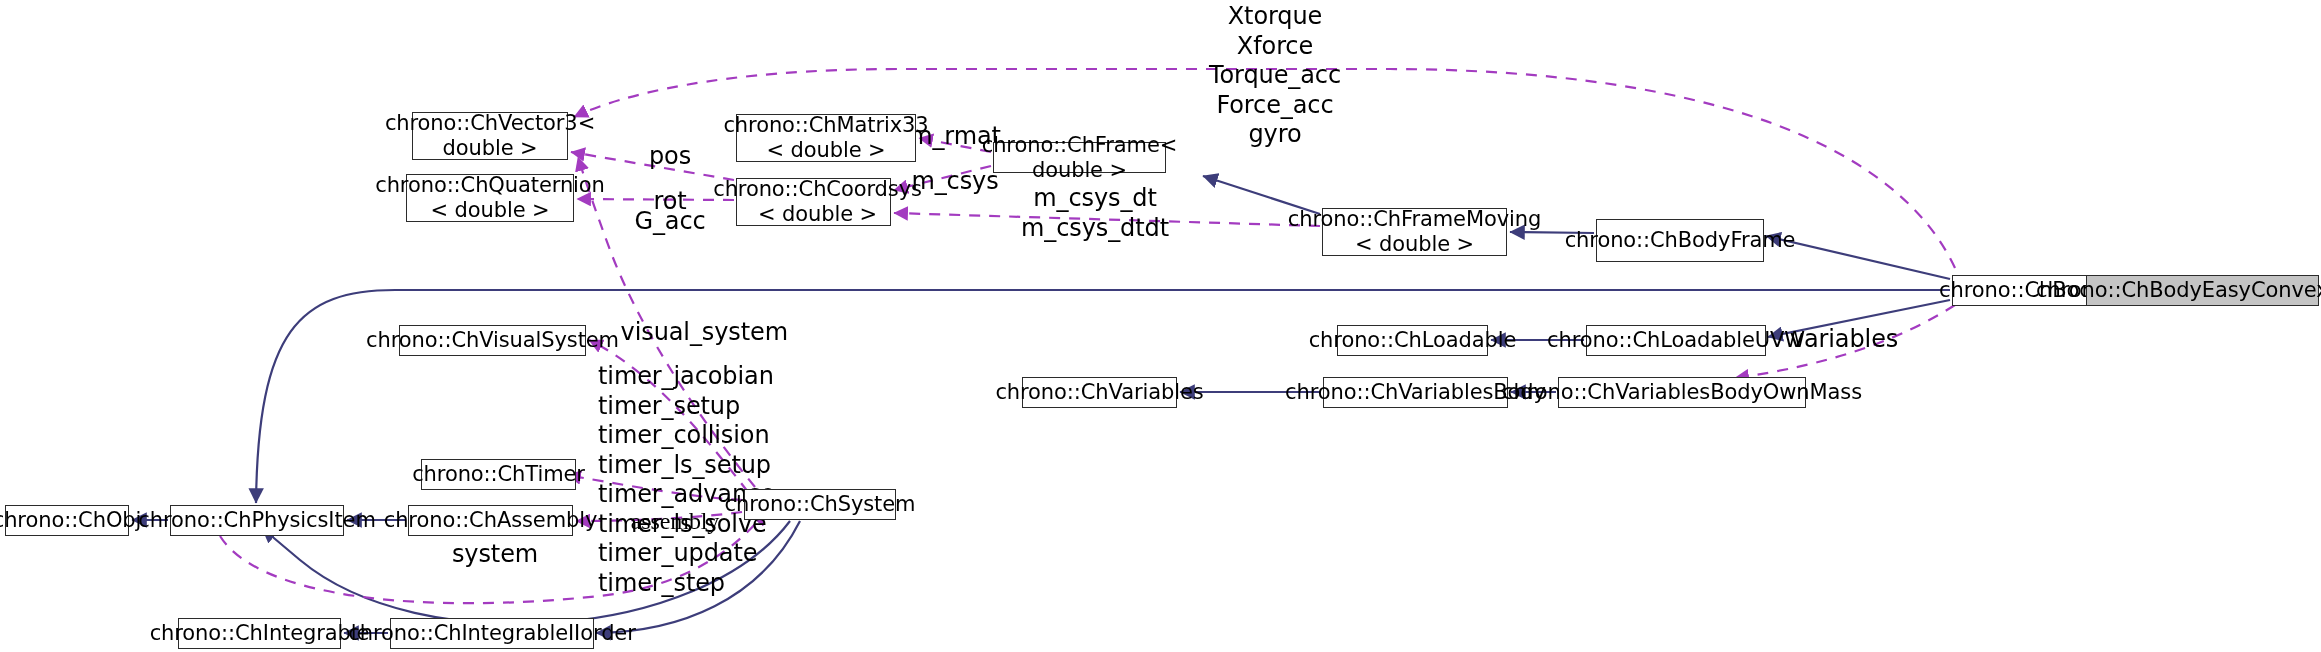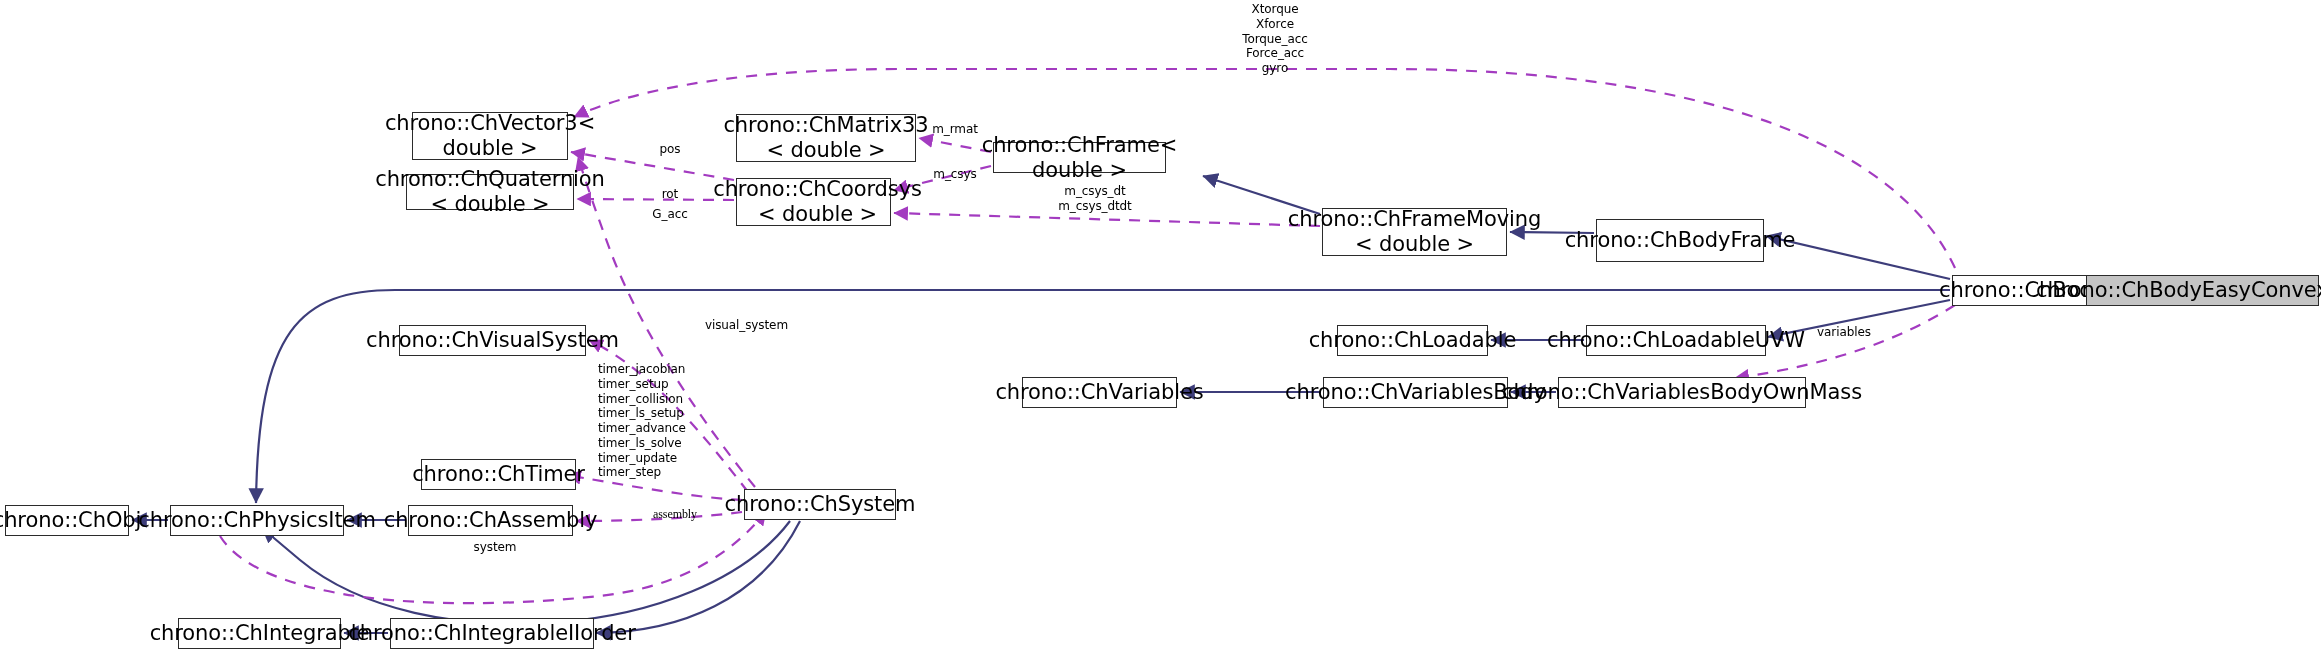--- a/index.html
+++ b/index.html
@@ -40,21 +40,21 @@
     letter-spacing: -0.1px;
     z-index: 5;
   }
   .node.highlight {
     background: #c4c4c4;
     border-color: #2b2b2b;
   }
   .elabel {
     position: absolute;
     color: #000000;
-    font-size: 12px;
+    font-size: 24px;
     line-height: 1.23;
     text-align: center;
     white-space: pre-line;
     z-index: 4;
     letter-spacing: -0.1px;
   }
 </style>
 </head>
 <body>
 
@@ -125,21 +125,21 @@
 
       <path d="M 742 512 C 680 520 610 521 576 521"></path>
 
       <path d="M 220 536 C 260 600 430 614 600 596 C 690 586 740 545 766 511"></path>
     </g>
   </svg>
 
   <div id="nodes">
       <div class="node" style="left: 412px; top: 112px; width: 156px; height: 48px;">chrono::ChVector3&lt;
 double &gt;</div>
-      <div class="node" style="left: 406px; top: 174px; width: 168px; height: 36px;">chrono::ChQuaternion
+      <div class="node" style="left: 406px; top: 174px; width: 168px; height: 48px;">chrono::ChQuaternion
 &lt; double &gt;</div>
       <div class="node" style="left: 736px; top: 114px; width: 180px; height: 48px;">chrono::ChMatrix33
 &lt; double &gt;</div>
       <div class="node" style="left: 736px; top: 178px; width: 155px; height: 48px; padding-left: 8px;">chrono::ChCoordsys
 &lt; double &gt;</div>
       <div class="node" style="left: 993px; top: 142px; width: 173px; height: 31px;">chrono::ChFrame&lt; double &gt;</div>
       <div class="node" style="left: 1322px; top: 208px; width: 185px; height: 48px;">chrono::ChFrameMoving
 &lt; double &gt;</div>
       <div class="node" style="left: 1596px; top: 219px; width: 168px; height: 43px;">chrono::ChBodyFrame</div>
       <div class="node" style="left: 1952px; top: 275px; width: 140px; height: 31px;">chrono::ChBody</div>

